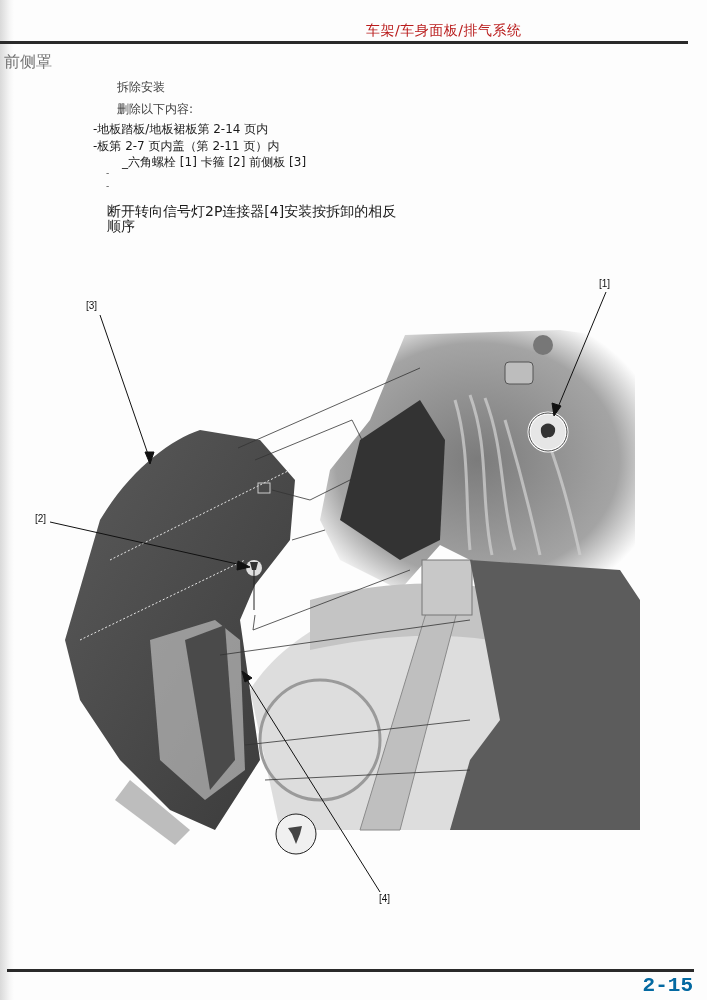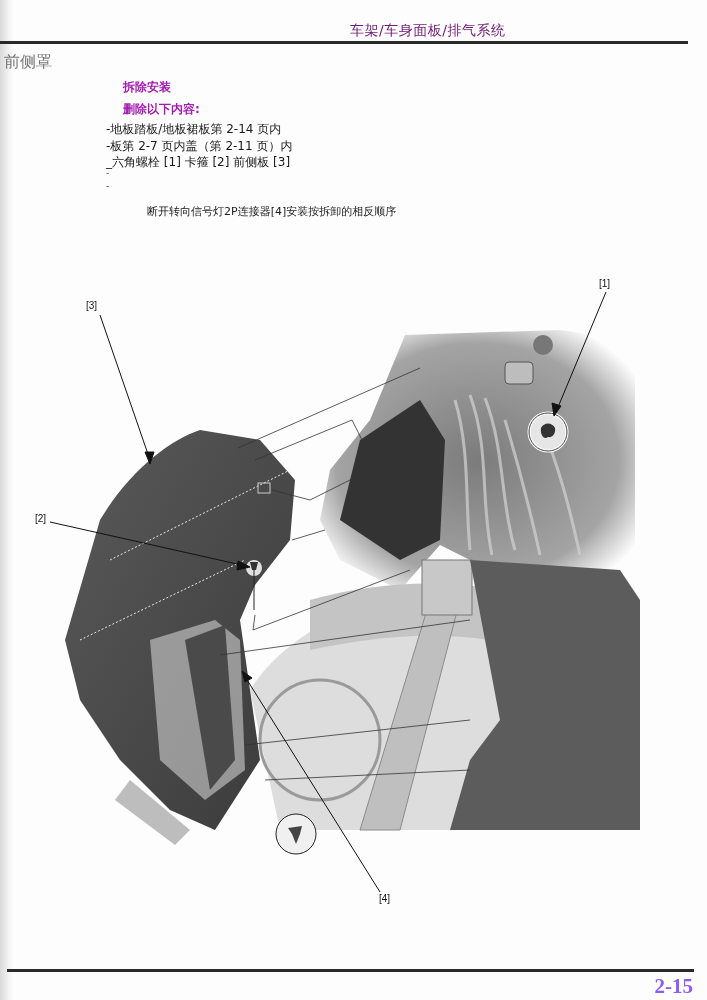--- a/index.html
+++ b/index.html
@@ -1,35 +1,35 @@
 <!DOCTYPE html>
 <html><head>
 <meta charset="utf-8">
 <style>
   html,body{margin:0;padding:0;}
   body{width:707px;height:1000px;background:#fdfdfd;position:relative;overflow:hidden;
        font-family:"DejaVu Sans","Liberation Sans",sans-serif;color:#1a1a1a;}
   .left-edge{position:absolute;left:0;top:0;width:14px;height:1000px;
        background:linear-gradient(to right,#d9d9d9,#f6f6f6 70%,#fdfdfd);}
-  .header-title{position:absolute;left:350px;top:22px;font-size:14px;letter-spacing:0.5px;color:#701a75;}
+  .header-title{position:absolute;left:366px;top:22px;font-size:14px;letter-spacing:0.5px;color:#b91c1c;}
   .header-rule{position:absolute;left:0;top:41px;width:688px;height:3px;background:#2a2a2a;}
   .section-title{position:absolute;left:4px;top:52px;font-size:16px;color:#737373;}
-  .body-text{position:absolute;left:123px;font-size:12px;color:#a21caf;line-height:18px;white-space:nowrap;font-weight:bold;}
+  .body-text{position:absolute;left:117px;font-size:12px;color:#404040;line-height:18px;white-space:nowrap;}
   .subhead{top:78px;}
   .remove-head{top:100px;}
-  .li{position:absolute;left:106px;font-size:12px;line-height:16px;white-space:nowrap;}
-  .li1{top:121px;} .li2{top:138px;text-align:center;} .li3{top:154px;}
+  .li{position:absolute;left:93px;font-size:12px;line-height:16px;white-space:nowrap;}
+  .li1{top:121px;} .li2{top:138px;text-align:center;} .li3{top:154px;margin-left:29px;}
   .dash{position:absolute;left:106px;font-size:9px;color:#444;}
   .dash1{top:168px;} .dash2{top:181px;}
-  .note{position:absolute;left:107px;top:204px;font-size:11px;line-height:15px;width:300px;margin-left:40px;}
+  .note{position:absolute;left:107px;top:204px;font-size:14px;line-height:15px;width:300px;}
   .callout{position:absolute;font-family:"Liberation Sans",sans-serif;font-size:10px;color:#111;}
   .illustration{position:absolute;left:0;top:0;width:707px;height:1000px;}
   .footer-rule{position:absolute;left:7px;top:969px;width:687px;height:3px;background:#2a2a2a;}
-  .page-number{position:absolute;right:14px;top:974px;font-family:Liberation Serif, serif;
-       font-weight:bold;font-size:21px;color:#8b5cf6;}
+  .page-number{position:absolute;right:14px;top:974px;font-family:Liberation Mono, monospace;
+       font-weight:bold;font-size:21px;color:#0369a1;}
 </style>
 </head>
 <body>
 
 <div class="left-edge"></div>
 
 <div class="header-title">车架/车身面板/排气系统</div>
 <div class="header-rule"></div>
 
 <div class="section-title">前侧罩</div>

